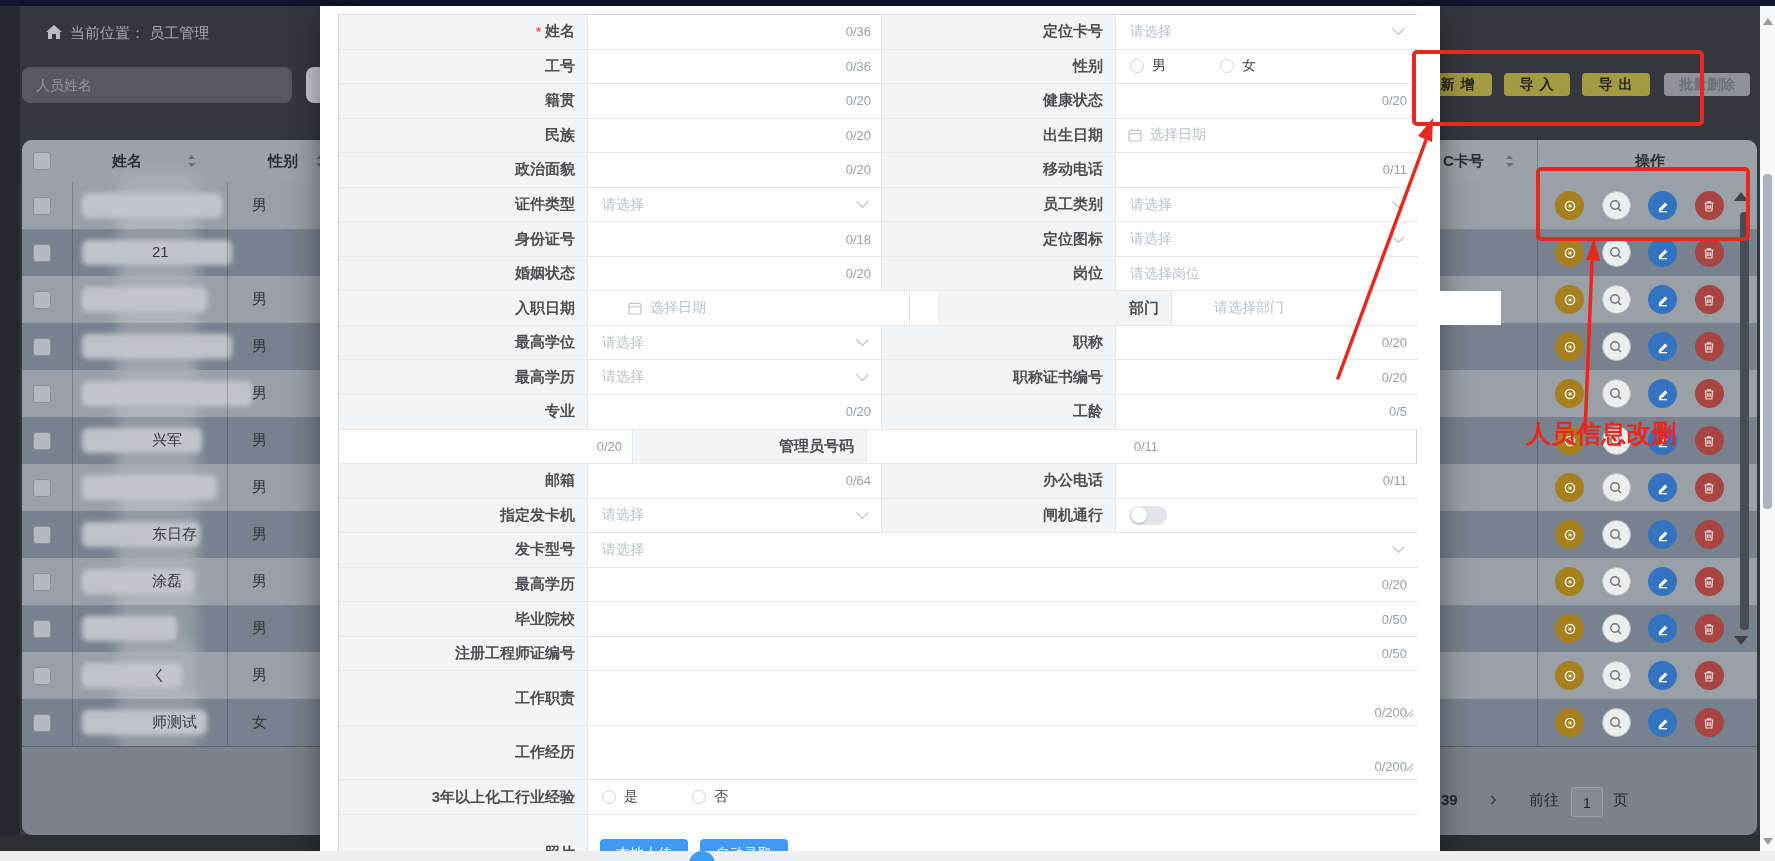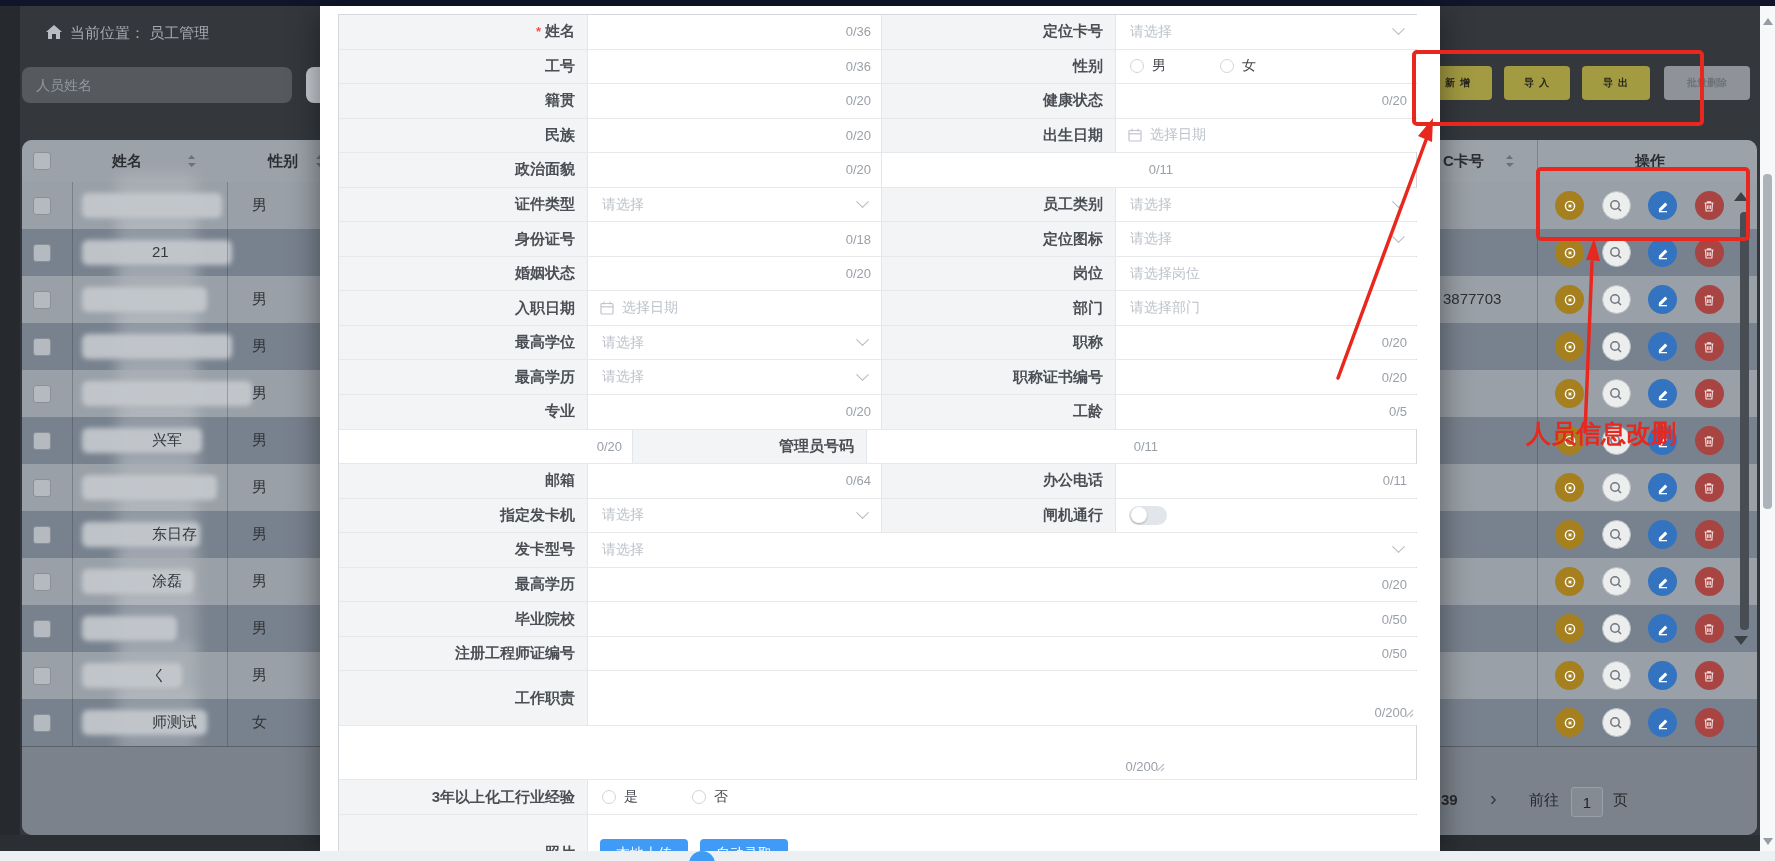--- a/index.html
+++ b/index.html
@@ -8,22 +8,22 @@
   .abs{position:absolute;}
 
   
   .topbar{left:0;top:0;width:1775px;height:6px;background:#10152b;}
   .side-sliver{left:0;top:6px;width:20px;height:855px;background:#26292d;}
   .breadcrumb{left:46px;top:24px;display:flex;align-items:center;gap:8px;color:#a6aab0;font-size:15px;}
   .search{left:22px;top:67px;width:270px;height:36px;background:#56595e;border:none;border-radius:8px;
           padding:0 14px;font-size:14px;color:#d0d3d7;box-sizing:border-box;outline:none;}
   .search::placeholder{color:#92979c;}
   .input2{left:306px;top:67px;width:16px;height:36px;background:#c6cad0;border-radius:8px 0 0 8px;}
-  .tbtn{top:66px;height:34px;border:none;border-radius:4px;background:#a39b42;color:#26261c;
-        font-size:10px;font-weight:700;letter-spacing:1px;font-family:inherit;}
+  .tbtn{top:73px;height:23px;border:none;border-radius:4px;background:#a39b42;color:#26261c;
+        font-size:14px;font-weight:700;letter-spacing:1px;font-family:inherit;}
   .tbtn.gray{background:#8f9399;color:#6d7279;}
 
   
   #tbl{left:22px;top:140px;width:1735px;height:695px;border-radius:10px;overflow:hidden;background:#79828e;}
   .thead{position:absolute;left:0;top:0;width:100%;height:42px;background:#9ca2aa;border-bottom:1px solid rgba(40,45,50,.45);}
   .hcell{position:absolute;top:12px;font-size:15px;font-weight:700;color:#2a2e33;}
   .cbx{position:absolute;width:16px;height:16px;border-radius:3px;background:#b5bac0;border:1px solid #8a9097;}
   .trow{position:absolute;left:0;width:100%;height:47px;border-bottom:1px solid rgba(44,49,55,.30);}
   .trow.odd{background:#99a0a7;}
   .trow.even{background:#78828e;}
@@ -692,20 +692,23 @@
             <span class="f-ph" style="margin-left: 8px;">选择日期</span>
           </div>
         </div>
         <div class="f-row" style="height: 33.55px;">
           <div class="f-label" style="width: 249px; flex: 0 0 auto;">
             <span>政治面貌</span>
           </div>
           <div class="f-ctrl" style="width: 294px; flex: 0 0 auto;">
             <span class="f-counter">0/20</span>
           </div>
+          <div class="f-label" style="width: 234px; flex: 0 0 auto;">
+            <span>移动电话</span>
+          </div>
           <div class="f-ctrl" style="width: 301px; flex: 0 0 auto;">
             <span class="f-counter">0/11</span>
           </div>
         </div>
         <div class="f-row" style="height: 33.55px;">
           <div class="f-label" style="width: 249px; flex: 0 0 auto;">
             <span>证件类型</span>
           </div>
           <div class="f-ctrl" style="width: 294px; flex: 0 0 auto;">
             <span class="f-ph">请选择</span>
@@ -741,21 +744,21 @@
           <div class="f-ctrl" style="width: 294px; flex: 0 0 auto;">
             <span class="f-counter">0/20</span>
           </div>
           <div class="f-label" style="width: 234px; flex: 0 0 auto;">
             <span>岗位</span>
           </div>
           <div class="f-ctrl" style="width: 301px; flex: 0 0 auto;">
             <span class="f-ph">请选择岗位</span>
           </div>
         </div>
-        <div class="f-row" style="height: 33.55px;">
+        <div class="f-row" style="height: 33.55px; gap: 28px;">
           <div class="f-label" style="width: 249px; flex: 0 0 auto;">
             <span>入职日期</span>
           </div>
           <div class="f-ctrl" style="width: 294px; flex: 0 0 auto;">
             <span class="calico" style="display: flex;">
               <svg width="14" height="14" viewBox="0 0 14 14">
                 <rect x="1" y="2.5" width="12" height="10.5" rx="1" fill="none" stroke="#c0c4cc" stroke-width="1.2"></rect>
                 <line x1="1" y1="5.8" x2="13" y2="5.8" stroke="#c0c4cc" stroke-width="1.2"></line>
                 <line x1="4" y1="0.8" x2="4" y2="3.5" stroke="#c0c4cc" stroke-width="1.2"></line>
                 <line x1="10" y1="0.8" x2="10" y2="3.5" stroke="#c0c4cc" stroke-width="1.2"></line>
@@ -894,20 +897,23 @@
             <span>工作职责</span>
           </div>
           <div class="f-ctrl" style="width: 829px; flex: 0 0 auto;">
             <span class="f-counter-ta">0/200</span>
             <span class="grip"><svg width="11" height="11" viewBox="0 0 11 11">
                 <path d="M10 3L3 10M10 7l-3 3" stroke="#b9bec6" stroke-width="1.2"></path>
               </svg></span>
           </div>
         </div>
         <div class="f-row" style="height: 53.5px;">
+          <div class="f-label" style="width: 249px; flex: 0 0 auto;">
+            <span>工作经历</span>
+          </div>
           <div class="f-ctrl" style="width: 829px; flex: 0 0 auto;">
             <span class="f-counter-ta">0/200</span>
             <span class="grip"><svg width="11" height="11" viewBox="0 0 11 11">
                 <path d="M10 3L3 10M10 7l-3 3" stroke="#b9bec6" stroke-width="1.2"></path>
               </svg></span>
           </div>
         </div>
         <div class="f-row" style="height: 33.55px;">
           <div class="f-label" style="width: 249px; flex: 0 0 auto;">
             <span>3年以上化工行业经验</span>

